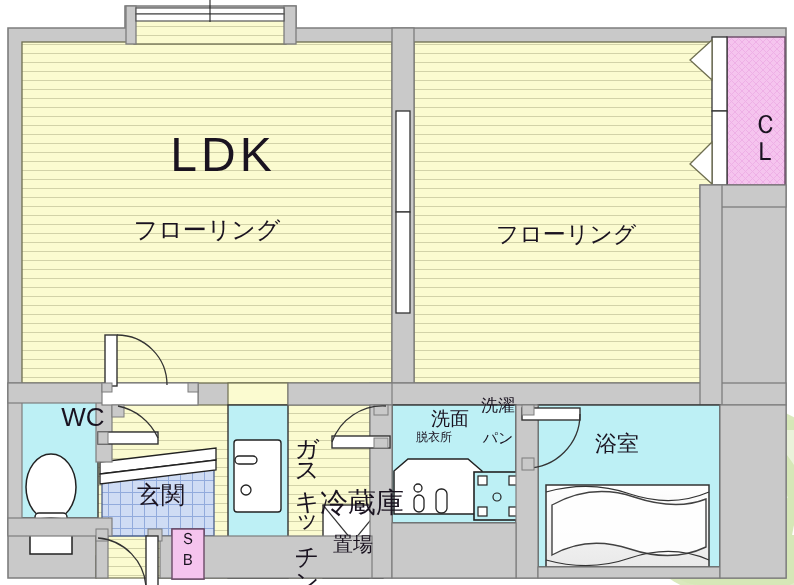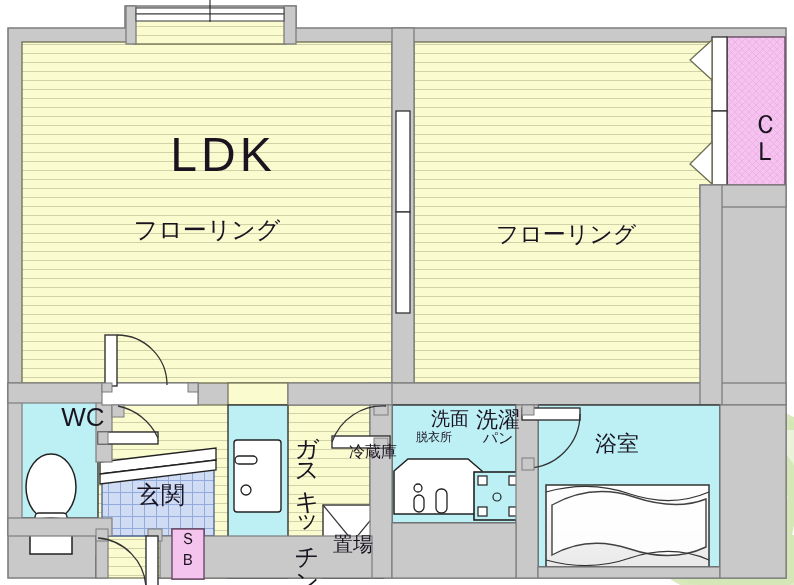--- a/index.html
+++ b/index.html
@@ -245,24 +245,24 @@
 
 <div class="lbl" style="left:22px;top:404px;width:74px;font-size:26px;margin-left:24px;">WC</div>
 
 <div class="lbl jp" style="left:121px;top:483px;width:80px;font-size:24px;">玄関</div>
 
 <div class="lbl jp" style="left:172px;top:531px;width:32px;font-size:16px;">Ｓ</div>
 <div class="lbl jp" style="left:172px;top:552px;width:32px;font-size:16px;">Ｂ</div>
 
 <div class="lbl jp vert" style="left:291px;top:420px;width:28px;font-size:24px;">ガスキッチン</div>
 
-<div class="lbl jp" style="left:320px;top:444px;width:66px;font-size:16px;margin-left:20px;">冷蔵庫</div>
+<div class="lbl jp" style="left:320px;top:488px;width:66px;font-size:28px;">冷蔵庫</div>
 <div class="lbl jp" style="left:320px;top:486px;width:66px;font-size:20px;margin-top:48px;">置場</div>
 
 <div class="lbl jp" style="left:399px;top:408px;width:70px;font-size:19px;text-align:right;">洗面</div>
 <div class="lbl jp" style="left:393px;top:431px;width:82px;font-size:12px;">脱衣所</div>
 
-<div class="lbl jp" style="left:472px;top:408px;width:52px;font-size:22px;">洗濯</div>
+<div class="lbl jp" style="left:472px;top:396px;width:52px;font-size:17px;">洗濯</div>
 <div class="lbl jp" style="left:472px;top:431px;width:52px;font-size:15px;">パン</div>
 
 <div class="lbl jp" style="left:572px;top:432px;width:90px;font-size:22px;">浴室</div>
 
 </div>
 
 </body></html>

